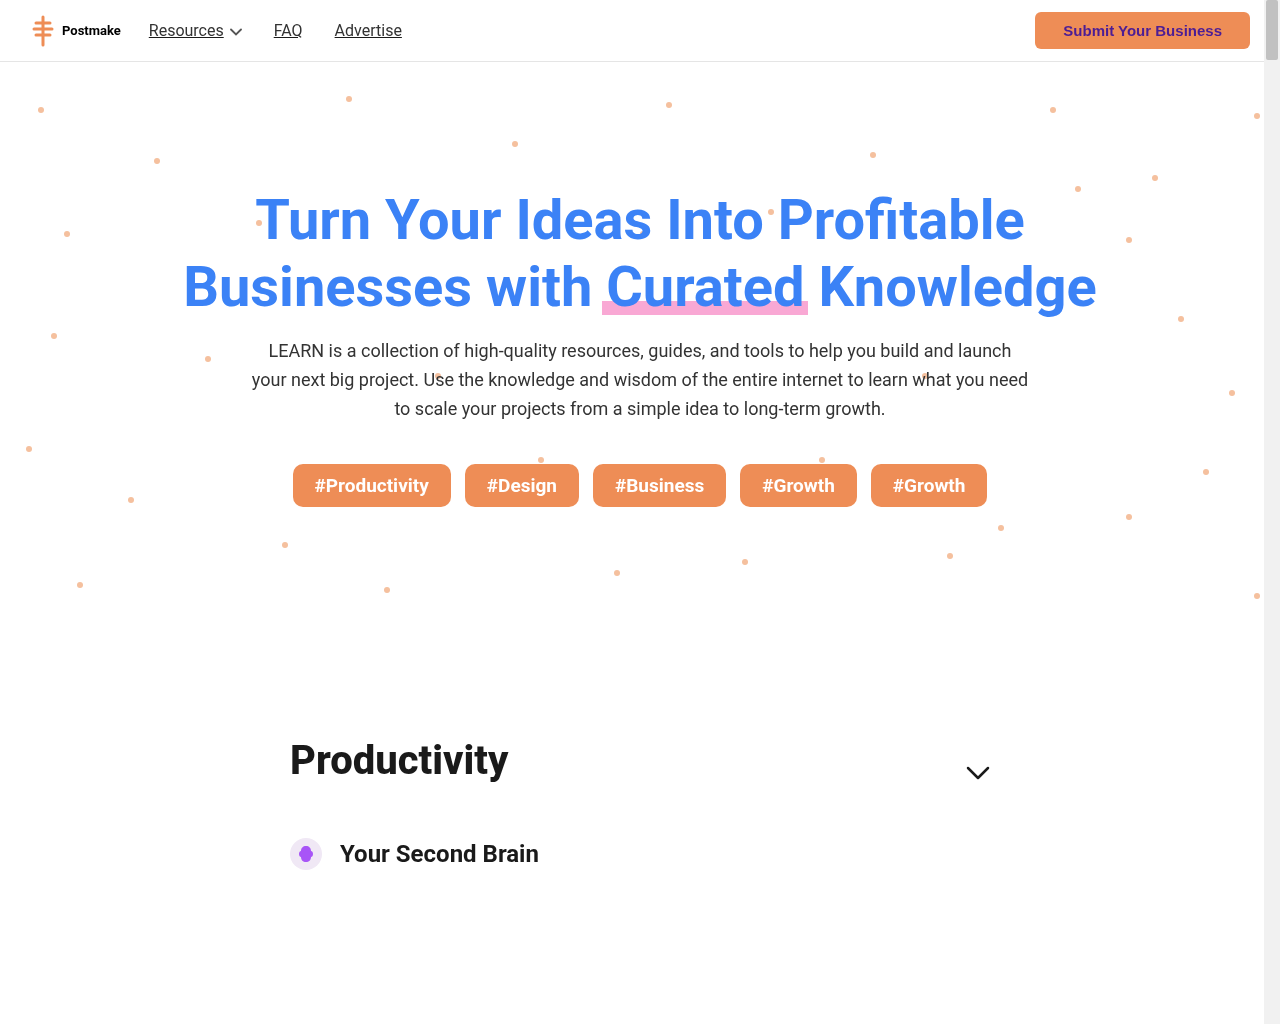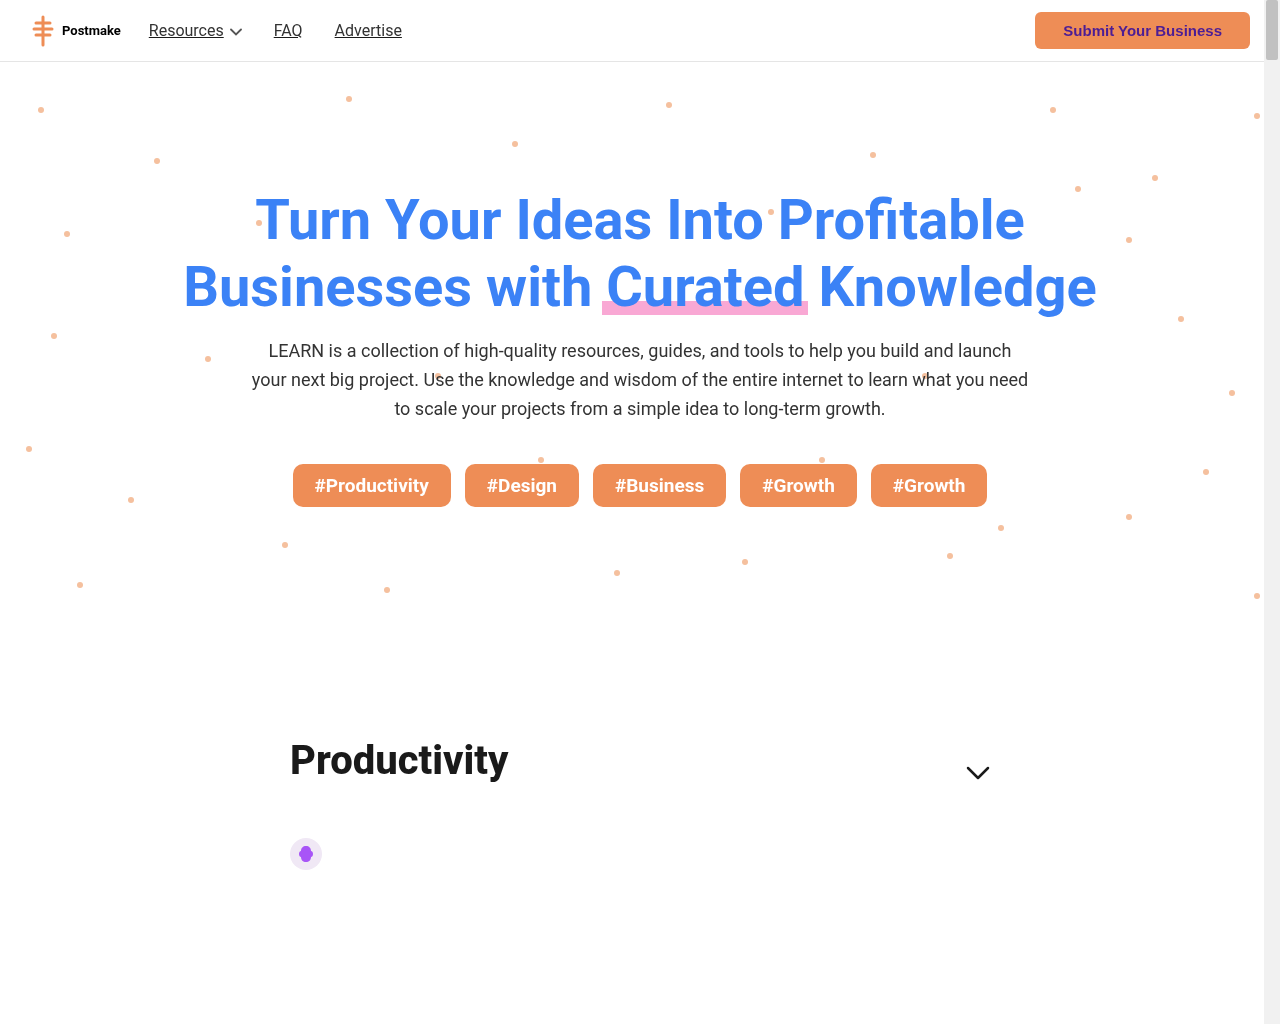--- a/index.html
+++ b/index.html
@@ -328,18 +328,19 @@
         <path d="M2 2 L12 12 L22 2" stroke="#1a1a1a" stroke-width="2.5" fill="none" stroke-linecap="round" stroke-linejoin="round"></path>
       </svg>
     </span>
   </div>
   <div class="item">
     <span class="item-icon">
       <svg class="brain-icon" viewBox="0 0 18 18">
         <path d="M9 1 C6 1 4 3 4 6 C3 6 2 7 2 9 C2 11 3 12 4 12 C4 15 6 17 9 17 C12 17 14 15 14 12 C15 12 16 11 16 9 C16 7 15 6 14 6 C14 3 12 1 9 1 Z M9 1 L9 17" fill="#a855f7"></path>
       </svg>
     </span>
+    <h3 class="item-title">Your Second Brain</h3>
   </div>
 </section>
 
 <div class="scrollbar-track">
   <div class="scrollbar-thumb"></div>
 </div>
 
 </body></html>

